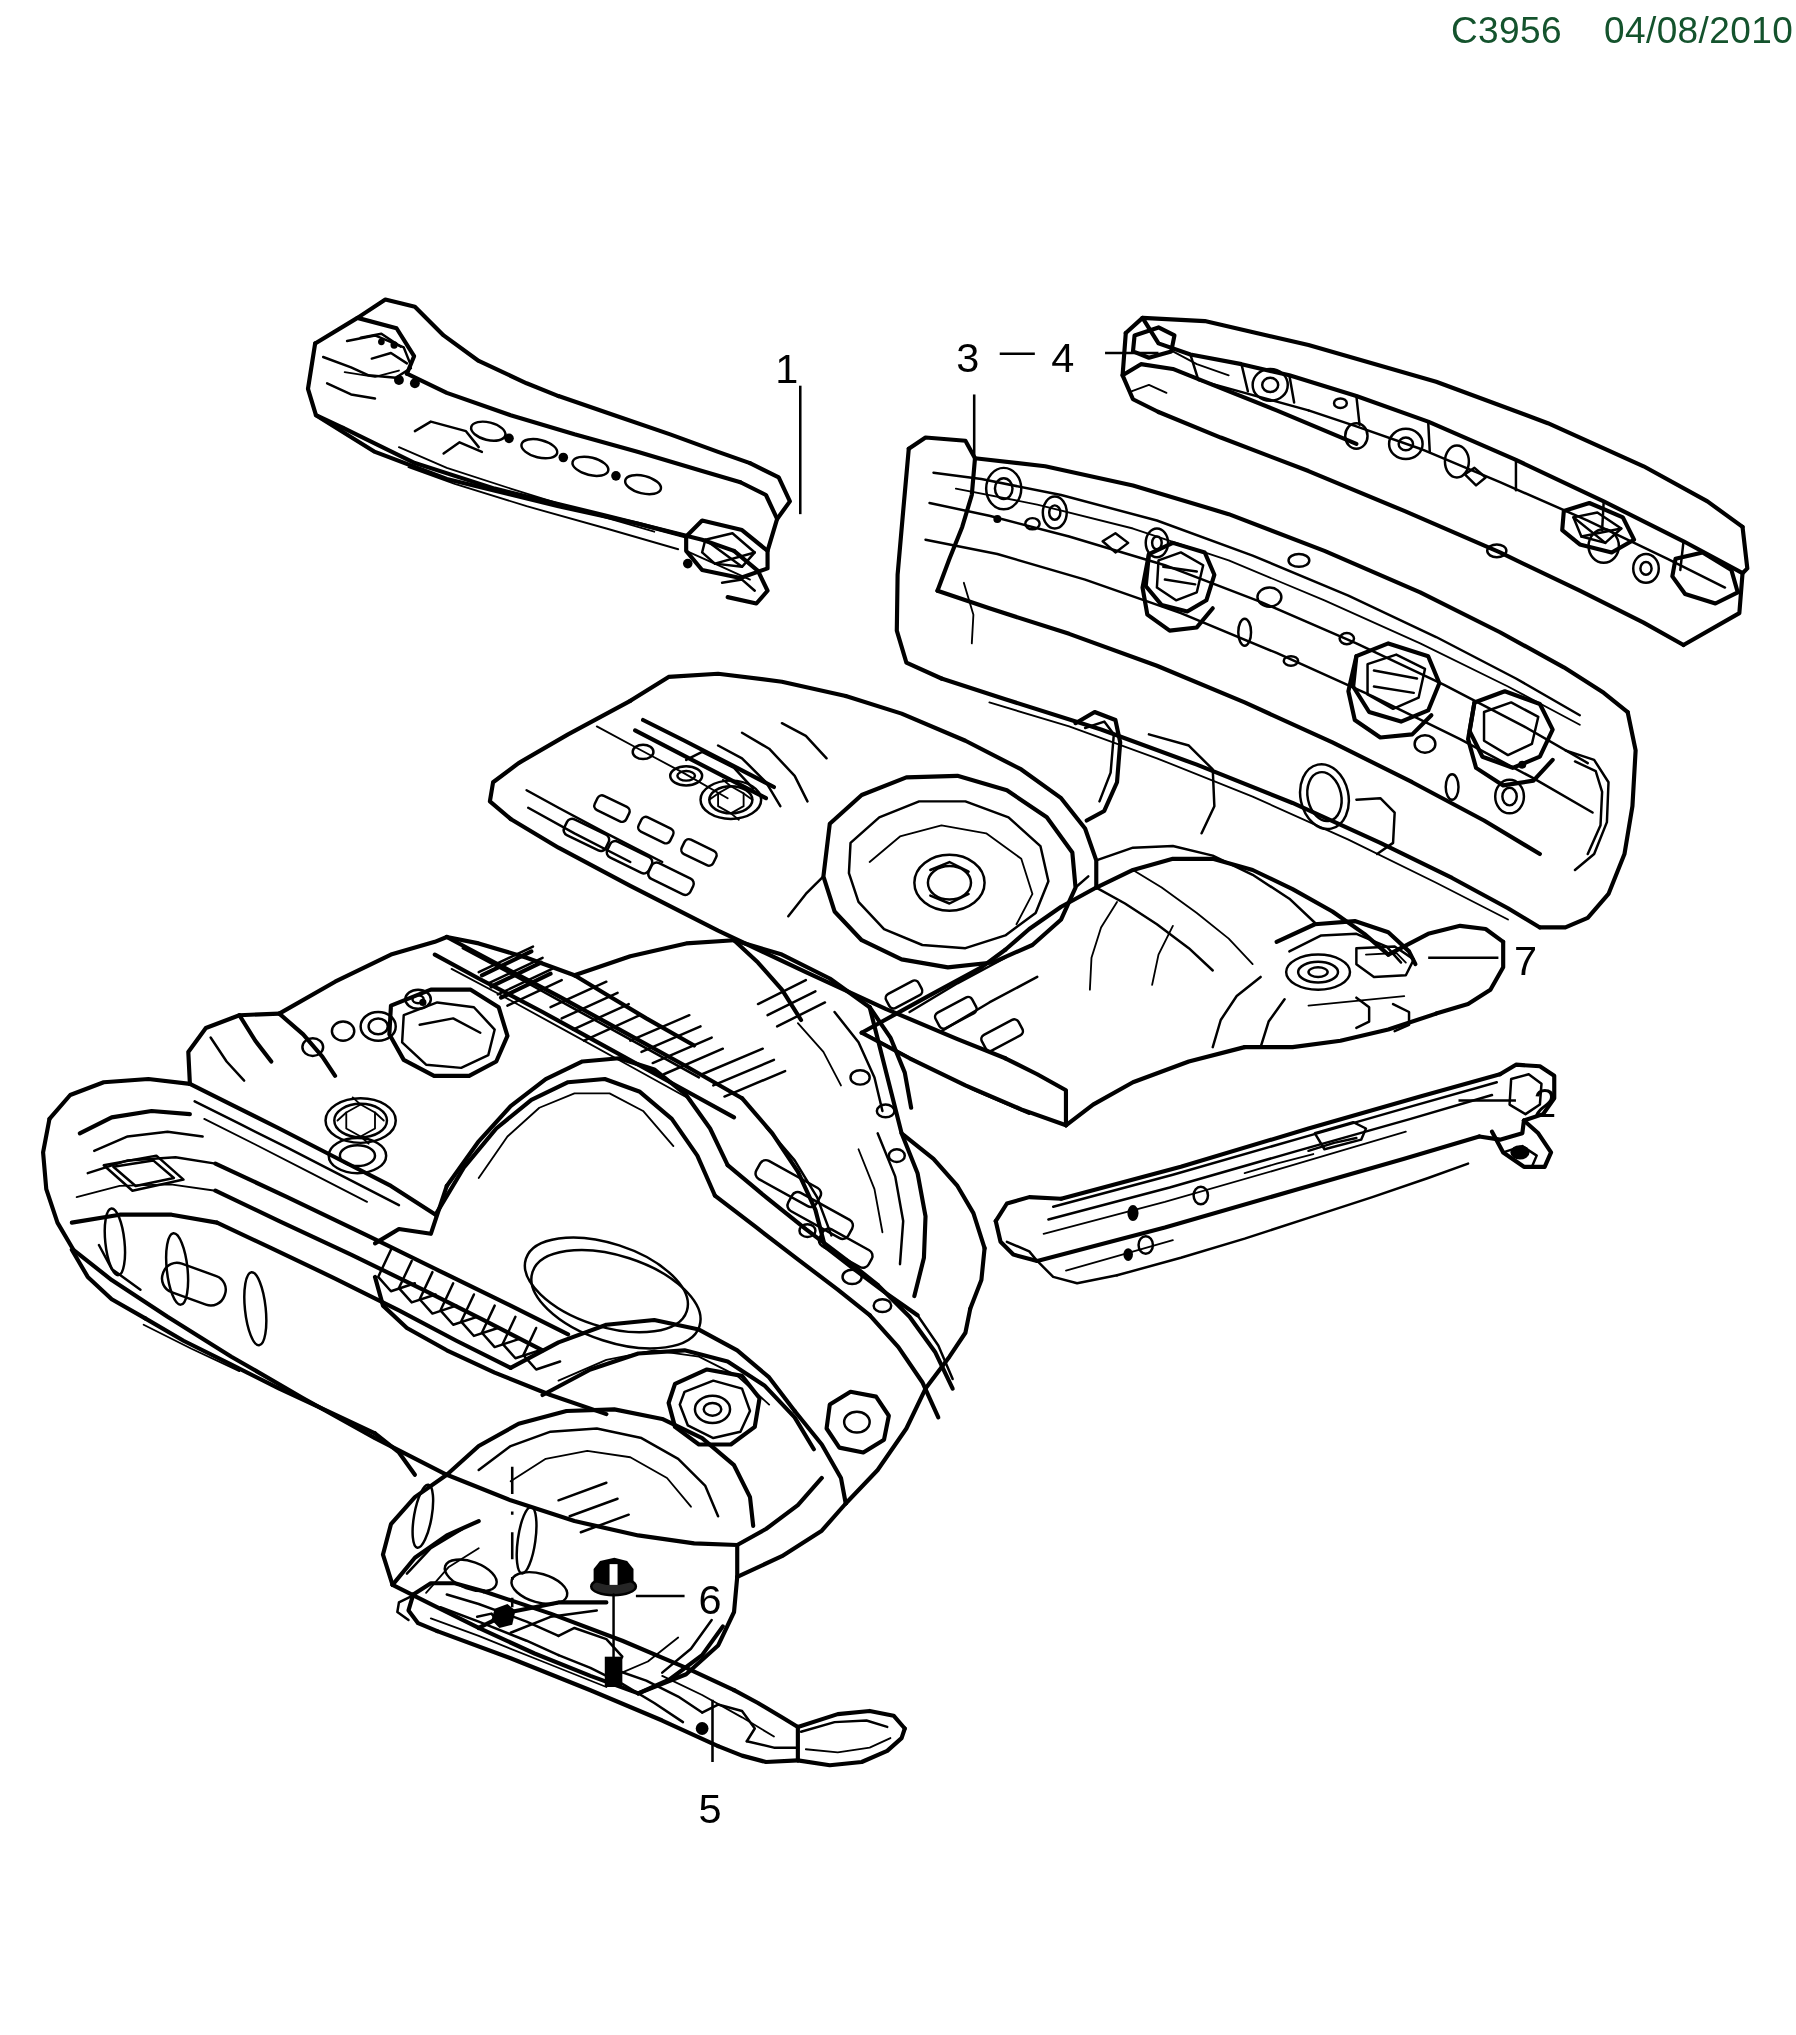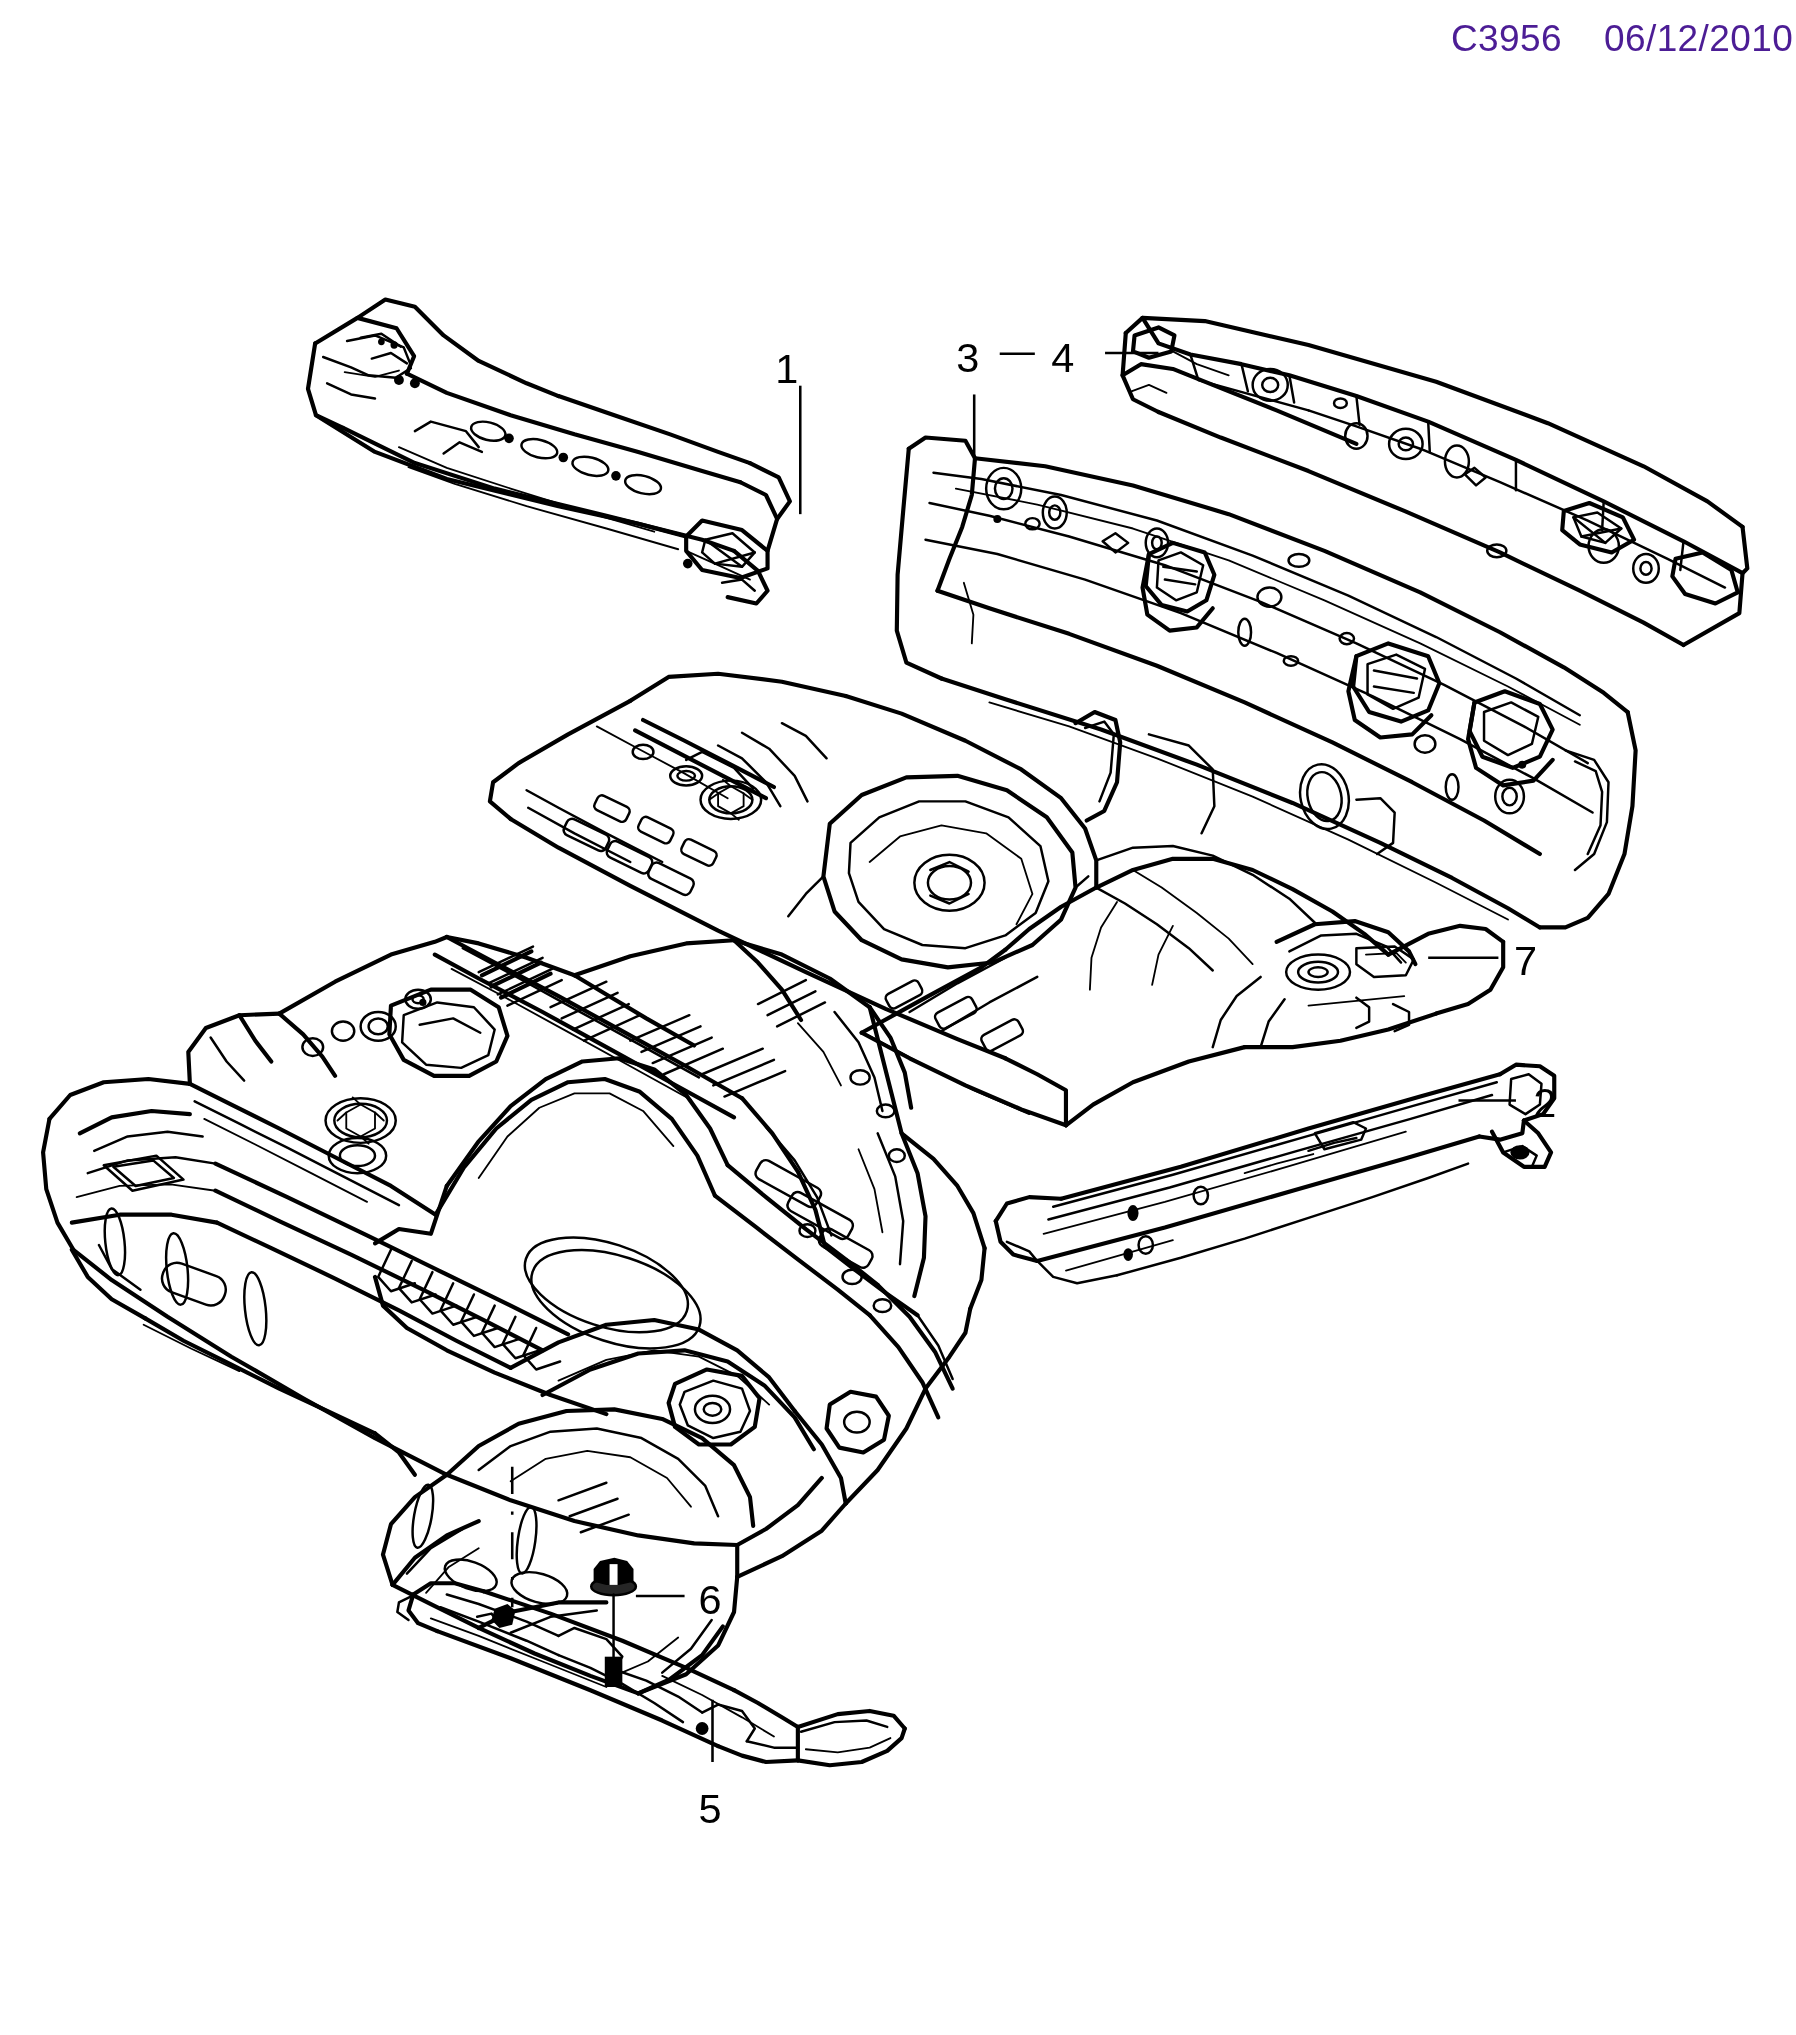--- a/index.html
+++ b/index.html
@@ -16,24 +16,24 @@
     overflow: hidden;
   }
   #sheet {
     position: absolute;
     inset: 0;
     width: 1796px;
     height: 2036px;
   }
   .hdr {
     position: absolute;
-    top: 18px;
+    top: 10px;
     font-size: 37px;
     letter-spacing: 0.4px;
-    color: #4c1d95;
+    color: #14532d;
     white-space: nowrap;
   }
   #hdr-code { left: 1451px; }
   #hdr-date { left: 1604px; }
   svg { display: block; }
   .ln { fill: none; stroke: #000; stroke-width: 3.1; stroke-linecap: round; stroke-linejoin: round; }
   .ln-t { fill: none; stroke: #000; stroke-width: 2.3; stroke-linecap: round; stroke-linejoin: round; }
   .ln-h { fill: none; stroke: #000; stroke-width: 5.2; stroke-linecap: round; stroke-linejoin: round; }
   .fillk { fill: #000; stroke: none; }
   .leader { fill: none; stroke: #000; stroke-width: 3.2; stroke-linecap: butt; }
@@ -43,21 +43,21 @@
     font-size: 52px;
     fill: #000;
   }
 </style>
 </head>
 <body>
 
 <div id="sheet">
 
   <div class="hdr" id="hdr-code">C3956</div>
-  <div class="hdr" id="hdr-date">06/12/2010</div>
+  <div class="hdr" id="hdr-date">04/08/2010</div>
 
   <svg width="1796" height="2036" viewBox="0 0 2251 2551">
 
     <g>
       <path class="ln-h" d="M395 430 L448 398 L497 411 L519 446 L510 468"></path>
       <path class="ln-h" d="M395 430 L386 487 L396 520 L430 536"></path>
       <path class="ln-h" d="M396 520 L470 566 L560 600 L700 634 L800 656 L860 672"></path>
       <path class="ln-h" d="M430 536 L520 580 L620 612 L760 646 L880 676 L920 690"></path>
       <path class="ln-h" d="M448 398 L483 375 L520 384 L556 420 L600 452 L660 480 L700 496"></path>
       <path class="ln-h" d="M510 468 L560 492 L640 520 L720 544 L800 566 L880 590 L928 604"></path>

